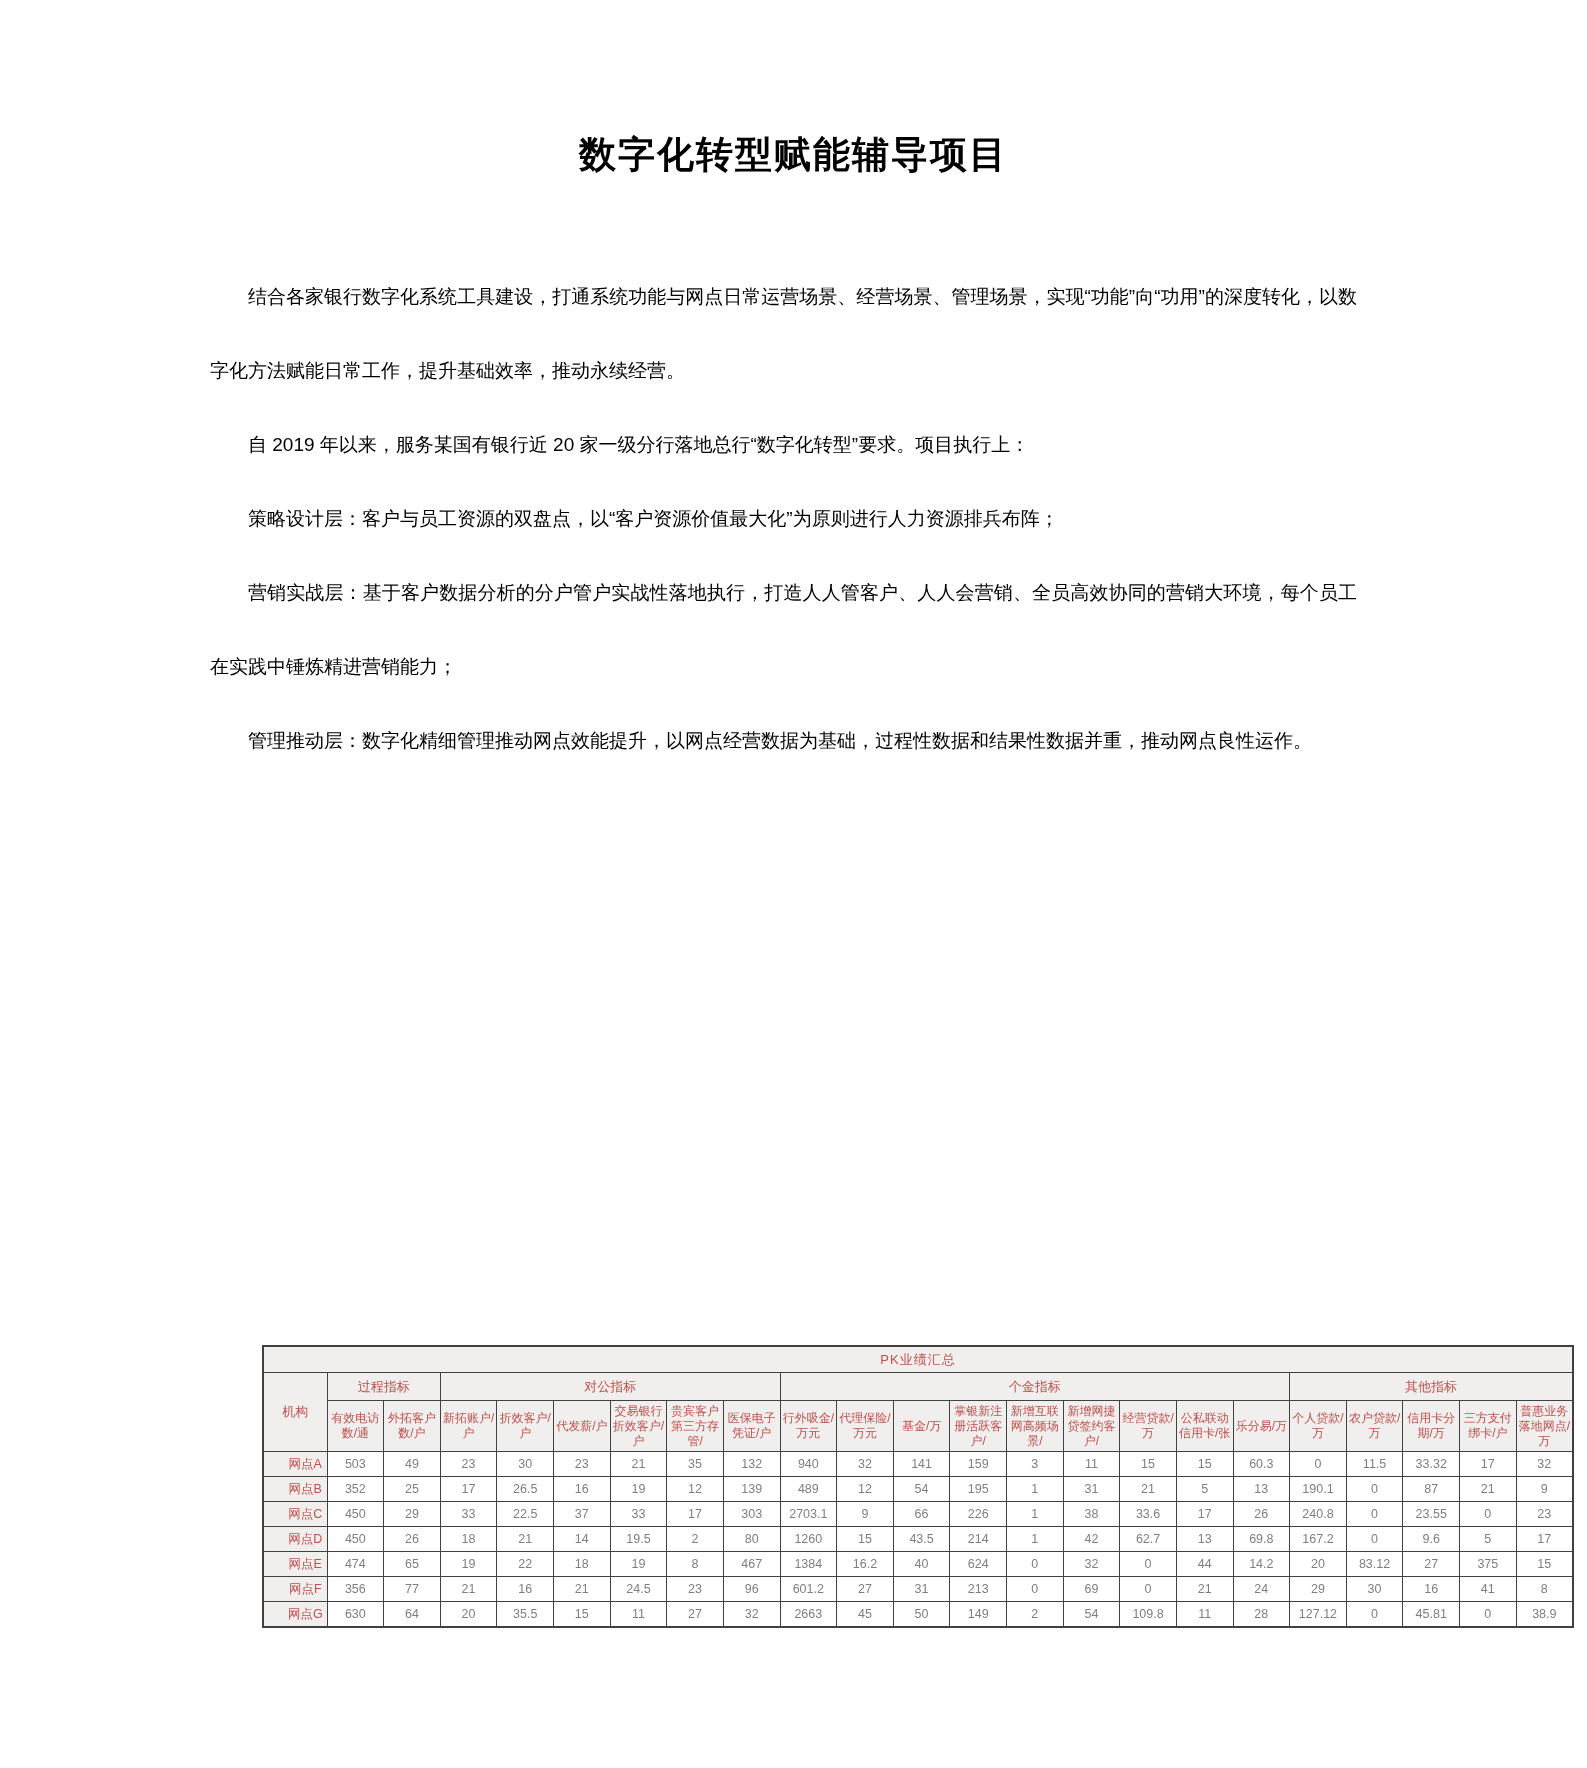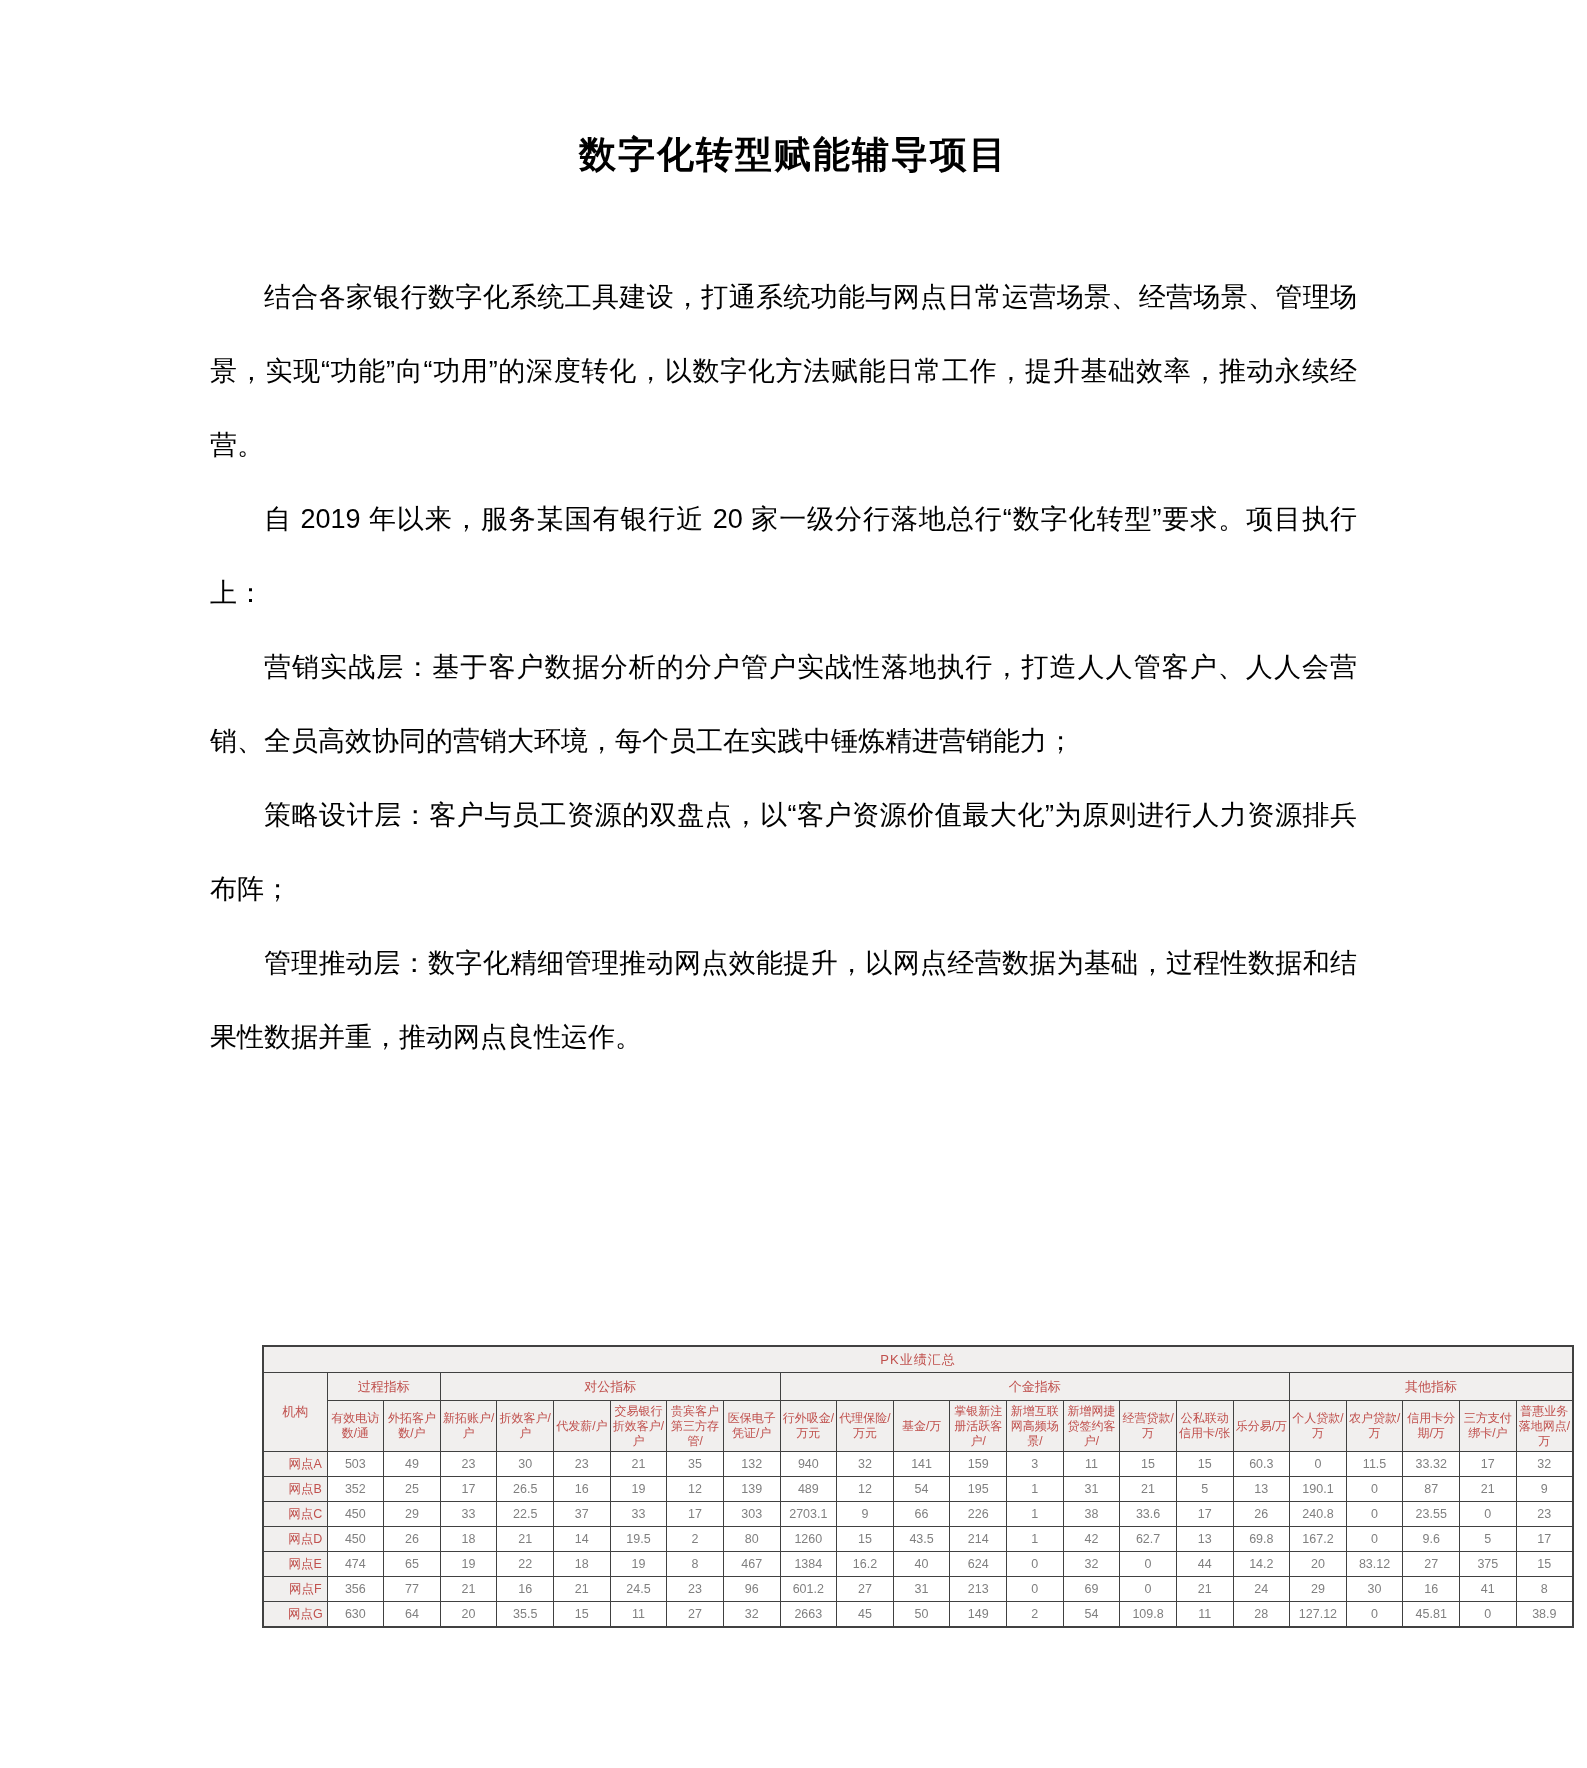--- a/index.html
+++ b/index.html
@@ -22,21 +22,21 @@
     font-size: 37px;
     font-weight: 700;
     letter-spacing: 2px;
     color: #000000;
   }
   .body-text {
     position: absolute;
     top: 260px;
     left: 210px;
     width: 1147px;
-    font-size: 27px;
+    font-size: 19px;
     color: #000000;
     text-align: justify;
   }
   .body-text p {
     margin: 0;
     line-height: 74px;
     text-indent: 2em;
   }
   
   .perf-table {
@@ -89,22 +89,22 @@
 </head>
 <body>
 
 <div class="page">
 
   <h1 class="doc-title">数字化转型赋能辅导项目</h1>
 
   <div class="body-text">
     <p>结合各家银行数字化系统工具建设，打通系统功能与网点日常运营场景、经营场景、管理场景，实现“功能”向“功用”的深度转化，以数字化方法赋能日常工作，提升基础效率，推动永续经营。</p>
     <p>自 2019 年以来，服务某国有银行近 20 家一级分行落地总行“数字化转型”要求。项目执行上：</p>
+    <p>策略设计层：客户与员工资源的双盘点，以“客户资源价值最大化”为原则进行人力资源排兵布阵；</p>
     <p>营销实战层：基于客户数据分析的分户管户实战性落地执行，打造人人管客户、人人会营销、全员高效协同的营销大环境，每个员工在实践中锤炼精进营销能力；</p>
-    <p>策略设计层：客户与员工资源的双盘点，以“客户资源价值最大化”为原则进行人力资源排兵布阵；</p>
     <p>管理推动层：数字化精细管理推动网点效能提升，以网点经营数据为基础，过程性数据和结果性数据并重，推动网点良性运作。</p>
   </div>
 
   <table class="perf-table">
     <colgroup>
       <col class="col-org">
       <col span="22">
     </colgroup>
     <thead>
       <tr>

